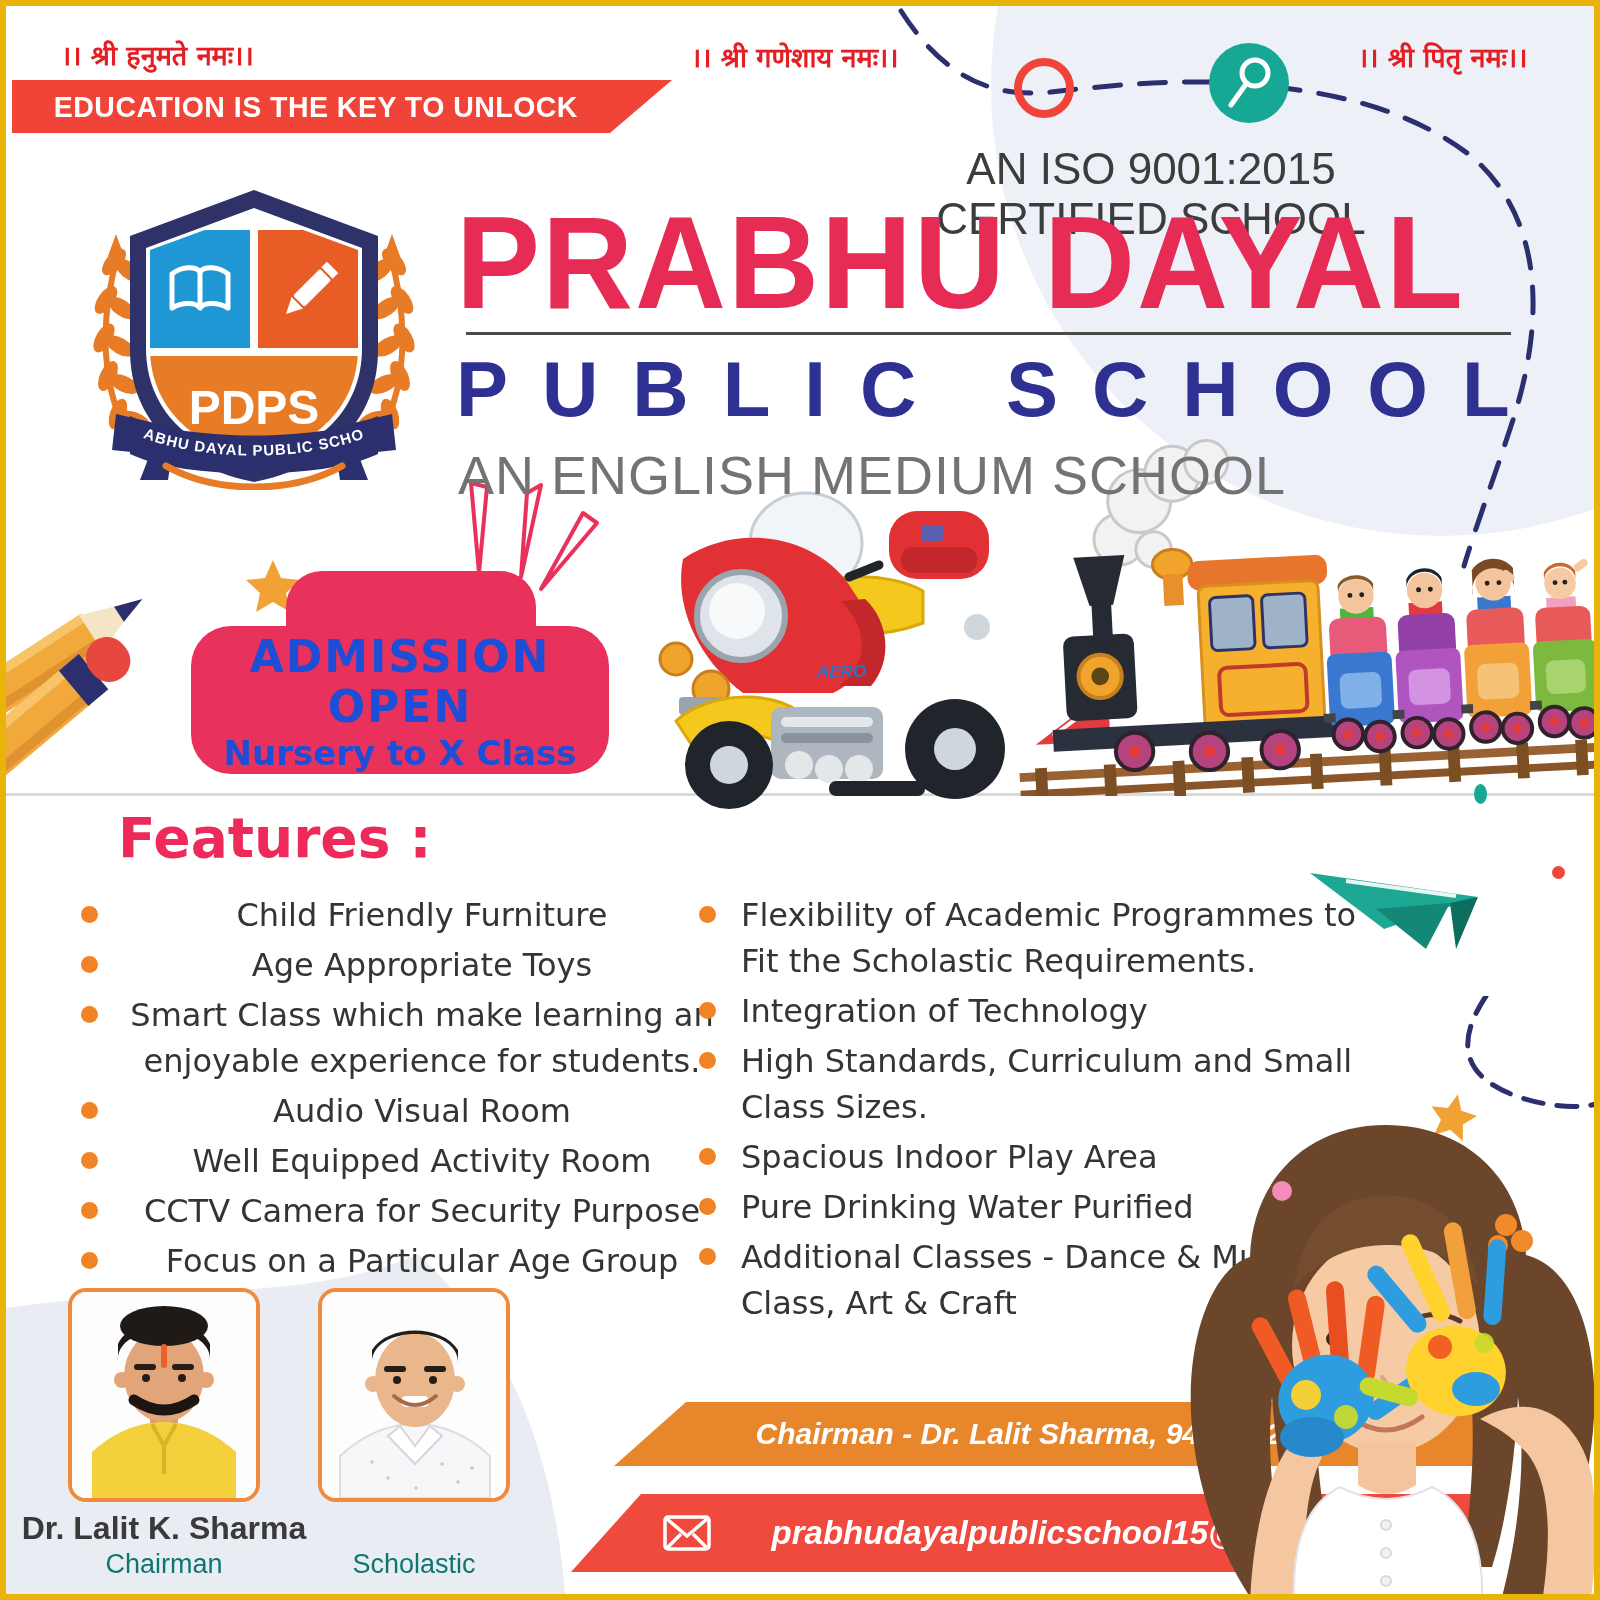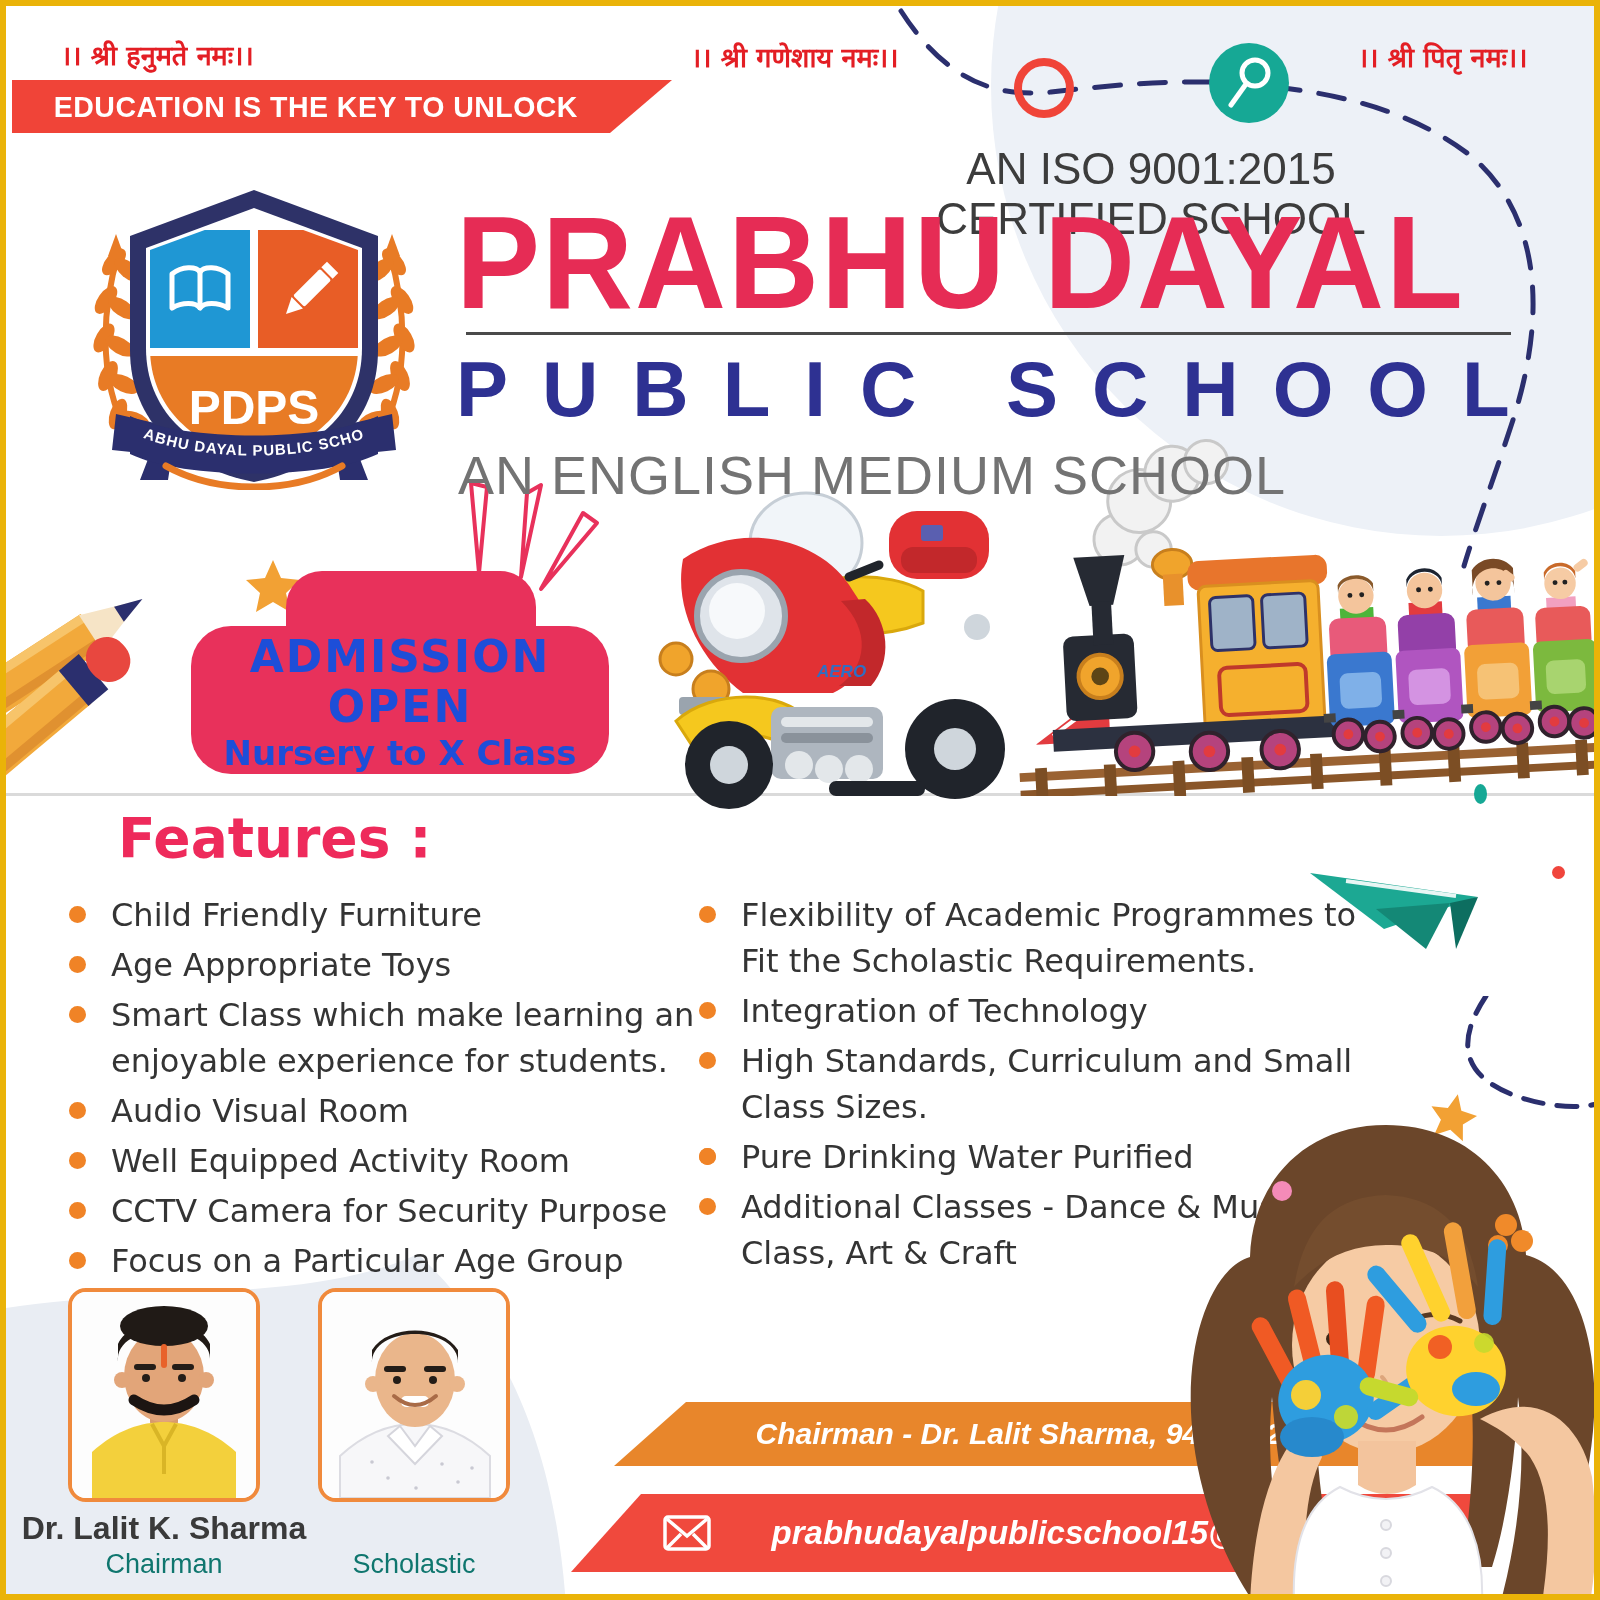--- a/index.html
+++ b/index.html
@@ -31,21 +31,21 @@
      font-family:"DejaVu Sans",sans-serif;font-weight:bold;}
   #admission .l1,#admission .l2{font-size:44px;line-height:50px;letter-spacing:2px;}
   #admission .l3{font-size:34px;line-height:42px;}
 
   
   #divider{left:0;top:787px;width:1600px;height:3px;background:#dadada;z-index:1;}
   #divider-dot{left:1468px;top:778px;width:13px;height:20px;border-radius:50%;background:#16a895;z-index:2;}
   #features-heading{left:112px;top:800px;font-size:55px;font-weight:bold;color:#ee2a5b;
      font-family:"DejaVu Sans",sans-serif;z-index:2;}
   ul.feat-col{position:absolute;top:886px;margin:0;padding:0;list-style:none;z-index:2;}
-  #feat-left{left:63px;width:640px;}
+  #feat-left{left:75px;width:640px;text-align:center;}
   #feat-right{left:693px;width:660px;}
   ul.feat-col li{position:relative;padding-left:42px;font-size:32px;line-height:46px;color:#343434;
      margin-bottom:4px;font-family:"DejaVu Sans",sans-serif;}
   ul.feat-col li .dot{position:absolute;left:0;top:14px;width:17px;height:17px;border-radius:50%;background:#f08326;}
 
   
   .photo-card{width:192px;height:214px;border:4px solid #f08a3c;border-radius:18px;background:#fff;
      overflow:hidden;z-index:3;box-sizing:border-box;}
   .person-name{position:absolute;text-align:center;font-size:32px;font-weight:bold;color:#3a3a3a;z-index:3;}
   .person-role{position:absolute;text-align:center;font-size:27px;font-weight:normal;color:#0f766e;z-index:3;}
@@ -361,21 +361,21 @@
     <li><span class="dot"></span><span>Audio Visual Room</span></li>
     <li><span class="dot"></span><span>Well Equipped Activity Room</span></li>
     <li><span class="dot"></span><span>CCTV Camera for Security Purpose</span></li>
     <li><span class="dot"></span><span>Focus on a Particular Age Group</span></li>
   </ul>
 
   <ul class="feat-col" id="feat-right">
     <li><span class="dot"></span><span>Flexibility of Academic Programmes to Fit the Scholastic Requirements.</span></li>
     <li><span class="dot"></span><span>Integration of Technology</span></li>
     <li><span class="dot"></span><span>High Standards, Curriculum and Small Class Sizes.</span></li>
-    <li><span class="dot"></span></li>
+    <li><span class="dot"></span><span>Spacious Indoor Play Area</span></li>
     <li><span class="dot"></span><span>Pure Drinking Water Purified</span></li>
     <li><span class="dot"></span><span>Additional Classes - Dance &amp; Music Class, Art &amp; Craft</span></li>
   </ul>
 
   <svg class="abs z2" style="left:1300px;top:845px" width="180" height="115" viewBox="0 0 180 115">
     <polygon points="4,22 172,46 78,78" fill="#1ca893"></polygon>
     <polygon points="70,58 144,52 120,98" fill="#148876"></polygon>
     <polygon points="144,52 172,46 150,98" fill="#0d6e60"></polygon>
     <line x1="40" y1="30" x2="150" y2="45" stroke="#ffffff" stroke-width="4" opacity="0.9"></line>
   </svg>

